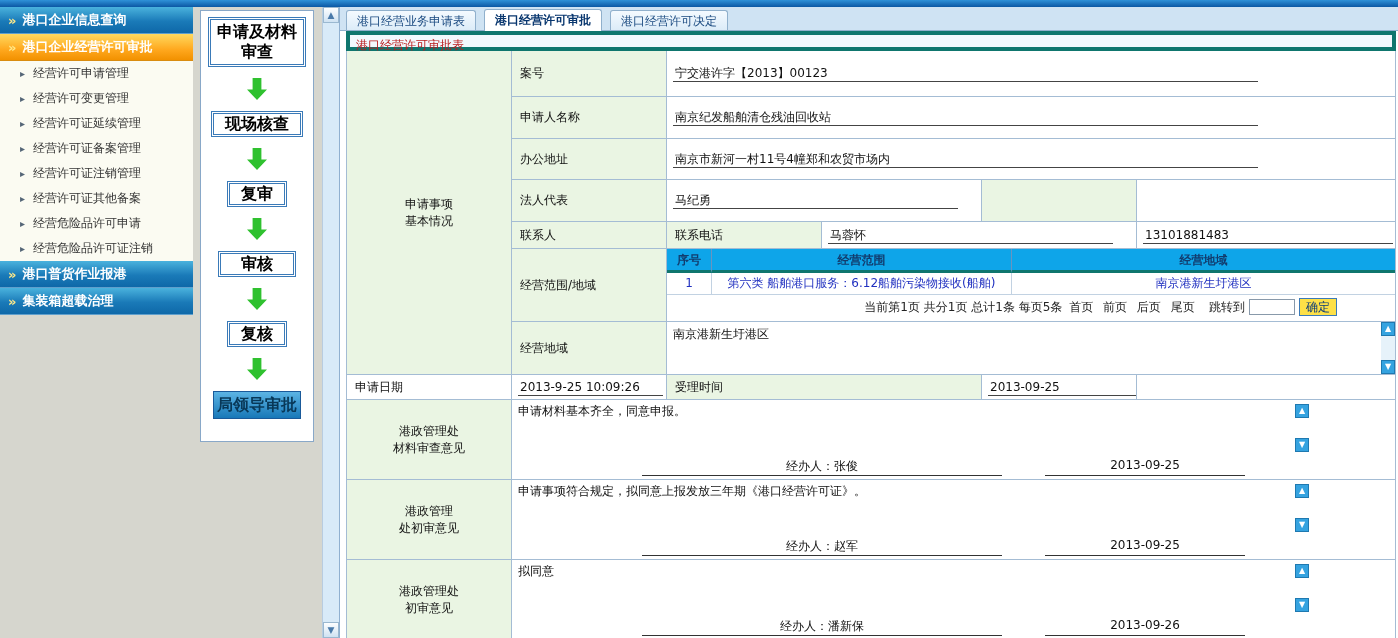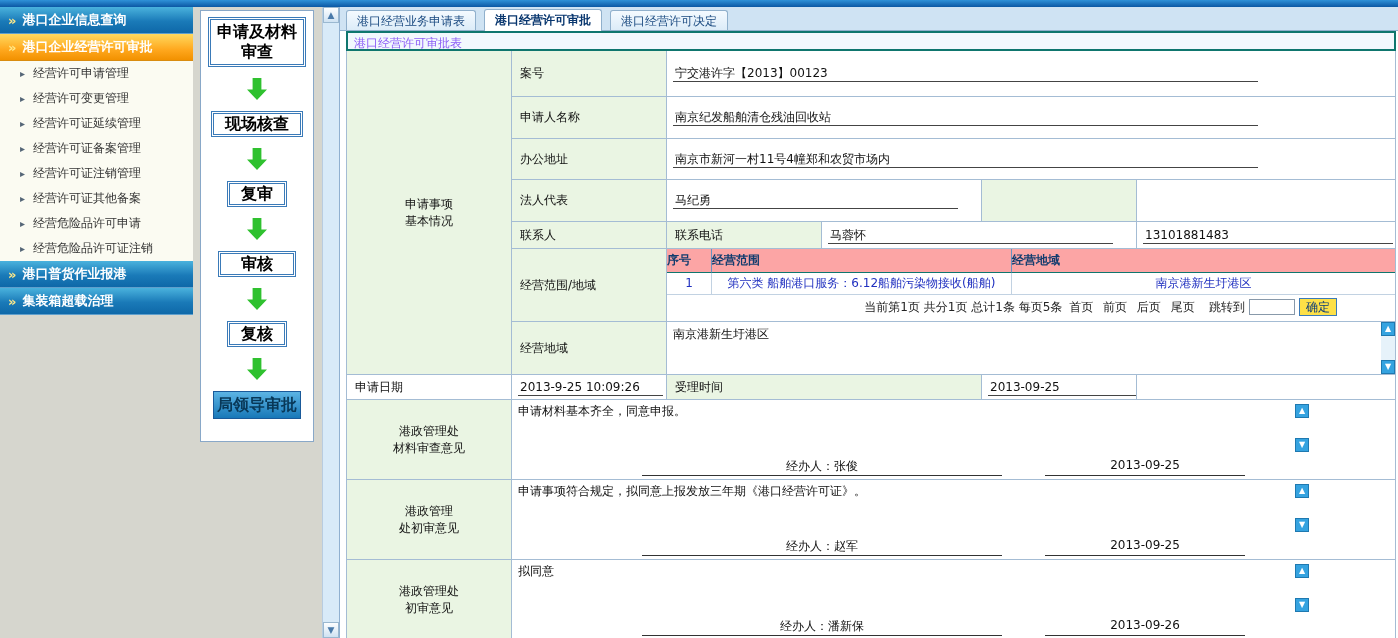--- a/index.html
+++ b/index.html
@@ -51,22 +51,22 @@
   
   .main { position:absolute; left:339px; top:7px; width:1059px; height:631px;
     background:#fff; border-left:1px solid #90b0d0; overflow:hidden; }
   .tabstrip { height:24px; background:#cfe3f3; border-bottom:1px solid #90b0cc;
     display:flex; align-items:flex-end; padding-left:6px; gap:8px; }
   .tab { height:20px; padding:2px 10px 0; border:1px solid #90b0cc; border-bottom:none;
     border-radius:3px 3px 0 0; background:linear-gradient(#f4faff,#dcecf8);
     color:#1a4a80; font-size:12px; cursor:pointer; white-space:nowrap; }
   .tab.active { height:22px; background:#fff; font-weight:bold; color:#08366e; margin-bottom:-1px; }
 
-  .titlerow { margin:0 2px 0 6px; height:20px; border:2px solid #0f766e;
-    background:#f2f8fd; padding:2px 6px; color:#8b5cf6; }
+  .titlerow { margin:0 2px 0 6px; height:20px; border:4px solid #0f766e;
+    background:#f2f8fd; padding:2px 6px; color:#b91c1c; }
   .formtable { margin:0 2px 0 6px; border-left:1px solid #a4bcd4; background:#fff; }
 
   .row { display:flex; }
   .cl { border-right:1px solid #a4bcd4; border-bottom:1px solid #a4bcd4; }
   .green { background:#eaf5e3; }
   .w-sec { width:165px; }
   .w-lbl { width:155px; }
   .w-315 { width:315px; }
   .w-155 { width:155px; }
   .w-val { flex:1; }
@@ -77,22 +77,22 @@
   .bcol { flex:1; display:flex; flex-direction:column; }
 
   .h46{height:46px;} .h42{height:42px;} .h41{height:41px;} .h27{height:27px;}
   .h73{height:73px;} .h53{height:53px;} .h25{height:25px;} .h80{height:80px;}
 
   .uf { display:inline-block; border-bottom:1px solid #444; height:17px; line-height:16px; padding-left:2px; }
   .u585{width:585px;} .u285{width:285px;} .u250{width:250px;} .u145{width:145px;} .u150{width:150px;}
 
   
   .scopewrap { flex:1; display:flex; flex-direction:column; border-right:1px solid #a4bcd4; border-bottom:1px solid #a4bcd4; }
-  .ith { background:#fca5a5; color:#123c6e; font-weight:bold; 
-    height:24px; line-height:23px; border-right:1px solid #6a94c0; border-bottom:1px solid #0f766e; }
+  .ith { background:#0ea5e9; color:#123c6e; font-weight:bold; text-align:center;
+    height:24px; line-height:23px; border-right:1px solid #6a94c0; border-bottom:3px solid #0f766e; }
   .itd { color:#2030c0; text-align:center; height:22px; line-height:21px;
     border-right:1px solid #c2d2e2; border-bottom:1px solid #c2d2e2; }
   .itc1{width:45px;} .itc2{width:300px;} .itc3{flex:1;}
   .itrow > .itc3 { border-right:none; }
   .pager { flex:1; position:relative; text-align:center; padding-top:4px; color:#222; }
   .plink { margin:0 3px; cursor:pointer; }
   .pright { position:absolute; right:58px; top:3px; display:flex; align-items:center; gap:4px; }
   .jumpin { width:46px; height:16px; border:1px solid #8899aa; background:#fff; }
   .okbtn { height:18px; padding:0 6px; border:1px solid #3a7ab8; background:#fde047;
     color:#0a3a7a; font-size:12px; line-height:16px; cursor:pointer; }

